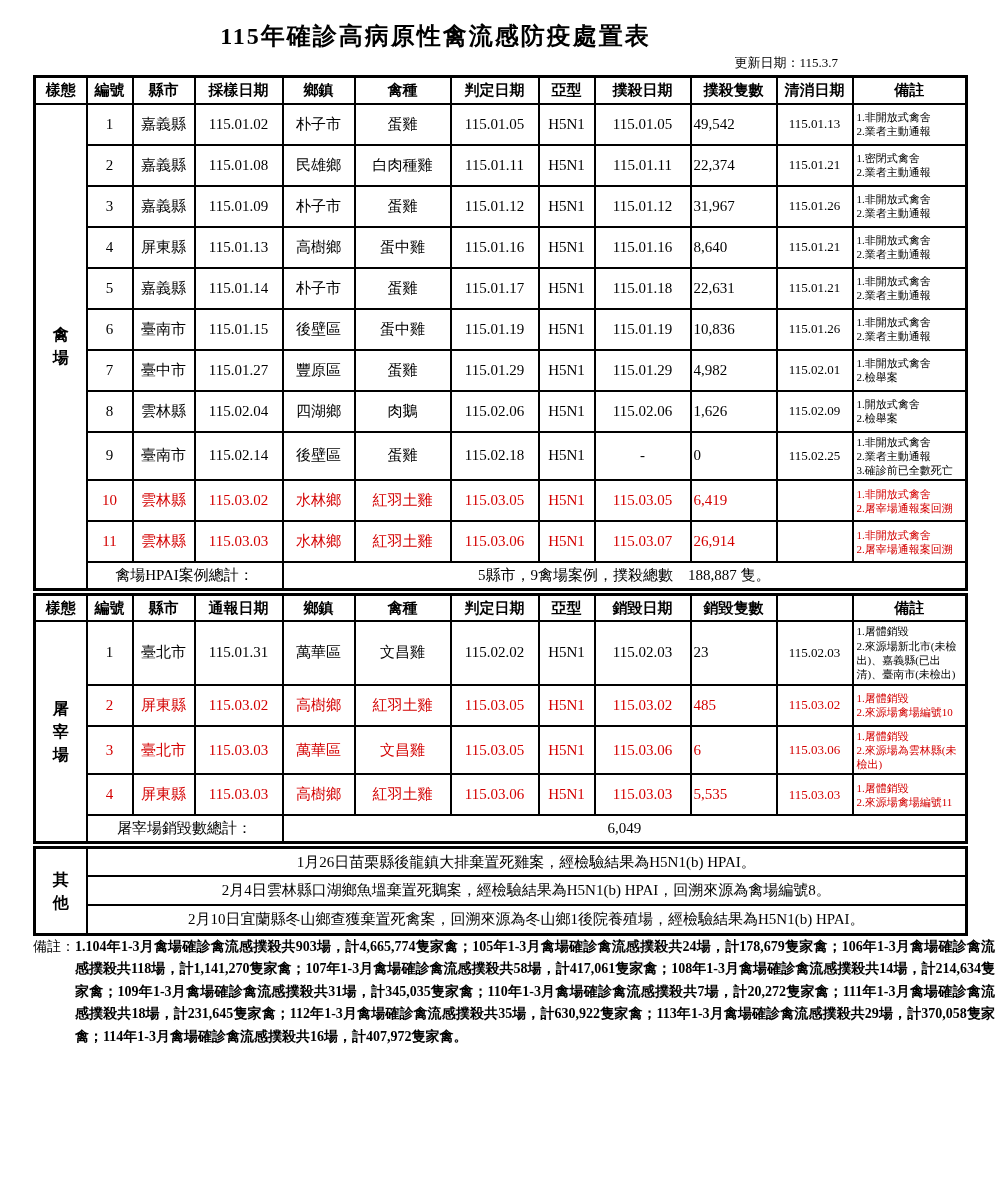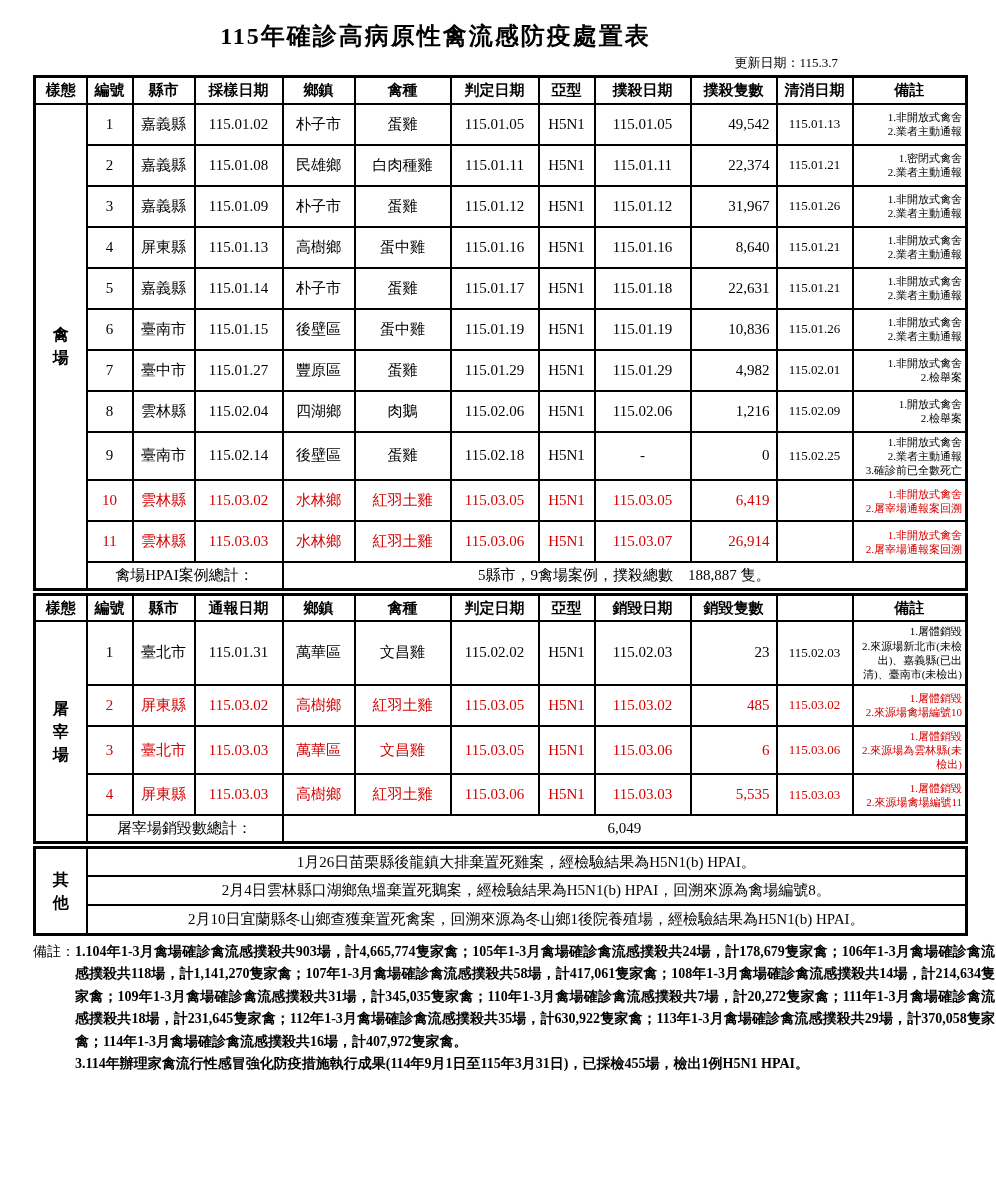--- a/index.html
+++ b/index.html
@@ -22,42 +22,42 @@
     border: 3px solid #000;
   }
   table.grid + table.grid, table.grid + .after { margin-top: 2px; }
   .grid th, .grid td {
     border: 2px solid #000; padding: 1px 2px;
     text-align: center; vertical-align: middle;
     font-size: 15px; overflow: hidden;
   }
   .grid th { font-weight: bold; height: 27px; font-size: 15px; }
   .grid td.data { height: 41px; }
-  .grid td.num { text-align: right; padding-right: 6px; }
+  .grid td.num { text-align: left; padding-right: 6px; }
   .grid td.small { font-size: 13px; }
   .grid td.remark {
-    text-align: right; font-size: 11px; line-height: 1.3;
+    text-align: left; font-size: 11px; line-height: 1.3;
     white-space: pre-line; padding: 2px 3px; vertical-align: middle;
   }
   .grid tr.red td { color: #d40000; }
   .typecell { background: #fff; }
   .vlabel {
     white-space: pre-line; font-weight: bold; font-size: 16px;
     line-height: 1.45; text-align: center;
   }
   .summary-row td { height: 27px; }
   .sum-label { text-align: right; padding-right: 4px; font-size: 15px; margin-left: 7px; }
   .sum-value { text-align: left; padding-left: 6px; font-size: 15px; white-space: pre-wrap; }
   .sum-center { text-align: center; font-size: 15px; margin-left: 28px; }
   .other-item {
     text-align: left; padding: 4px 6px; font-size: 14px; height: 29px;
   }
 
   .footnotes {
-    display: flex; width: 962px; margin-top: 5px;
+    display: flex; width: 962px; 
     font-size: 14px; line-height: 1.6;
   }
   .fn-label { flex: 0 0 auto; white-space: nowrap; }
   .fn-items { flex: 1; }
   .fn-items p { margin: 0; text-align: justify; font-weight: bold; }
 </style>
 </head>
 <body>
 
 <div class="page">
@@ -201,21 +201,21 @@
         </tr>
         <tr>
           <td class="data">8</td>
           <td class="data">雲林縣</td>
           <td class="data">115.02.04</td>
           <td class="data">四湖鄉</td>
           <td class="data">肉鵝</td>
           <td class="data">115.02.06</td>
           <td class="data">H5N1</td>
           <td class="data">115.02.06</td>
-          <td class="data num">1,216</td>
+          <td class="data num">1,626</td>
           <td class="data small">115.02.09</td>
           <td class="data remark">1.開放式禽舍
 2.檢舉案</td>
         </tr>
         <tr>
           <td class="data">9</td>
           <td class="data">臺南市</td>
           <td class="data">115.02.14</td>
           <td class="data">後壁區</td>
           <td class="data">蛋雞</td>
@@ -382,17 +382,16 @@
         <tr>
           <td class="other-item">2月10日宜蘭縣冬山鄉查獲棄置死禽案，回溯來源為冬山鄉1後院養殖場，經檢驗結果為H5N1(b) HPAI。</td>
         </tr>
       </tbody>
   </table>
 
   <div class="footnotes">
     <span class="fn-label">備註：</span>
     <div class="fn-items" id="fn-items">
         <p>1.104年1-3月禽場確診禽流感撲殺共903場，計4,665,774隻家禽；105年1-3月禽場確診禽流感撲殺共24場，計178,679隻家禽；106年1-3月禽場確診禽流感撲殺共118場，計1,141,270隻家禽；107年1-3月禽場確診禽流感撲殺共58場，計417,061隻家禽；108年1-3月禽場確診禽流感撲殺共14場，計214,634隻家禽；109年1-3月禽場確診禽流感撲殺共31場，計345,035隻家禽；110年1-3月禽場確診禽流感撲殺共7場，計20,272隻家禽；111年1-3月禽場確診禽流感撲殺共18場，計231,645隻家禽；112年1-3月禽場確診禽流感撲殺共35場，計630,922隻家禽；113年1-3月禽場確診禽流感撲殺共29場，計370,058隻家禽；114年1-3月禽場確診禽流感撲殺共16場，計407,972隻家禽。</p>
-        <p>3.114年辦理家禽流行性感冒強化防疫措施執行成果(114年9月1日至115年3月31日)，已採檢455場，檢出1例H5N1 HPAI。</p>
       </div>
   </div>
 
 </div>
 
 </body></html>

